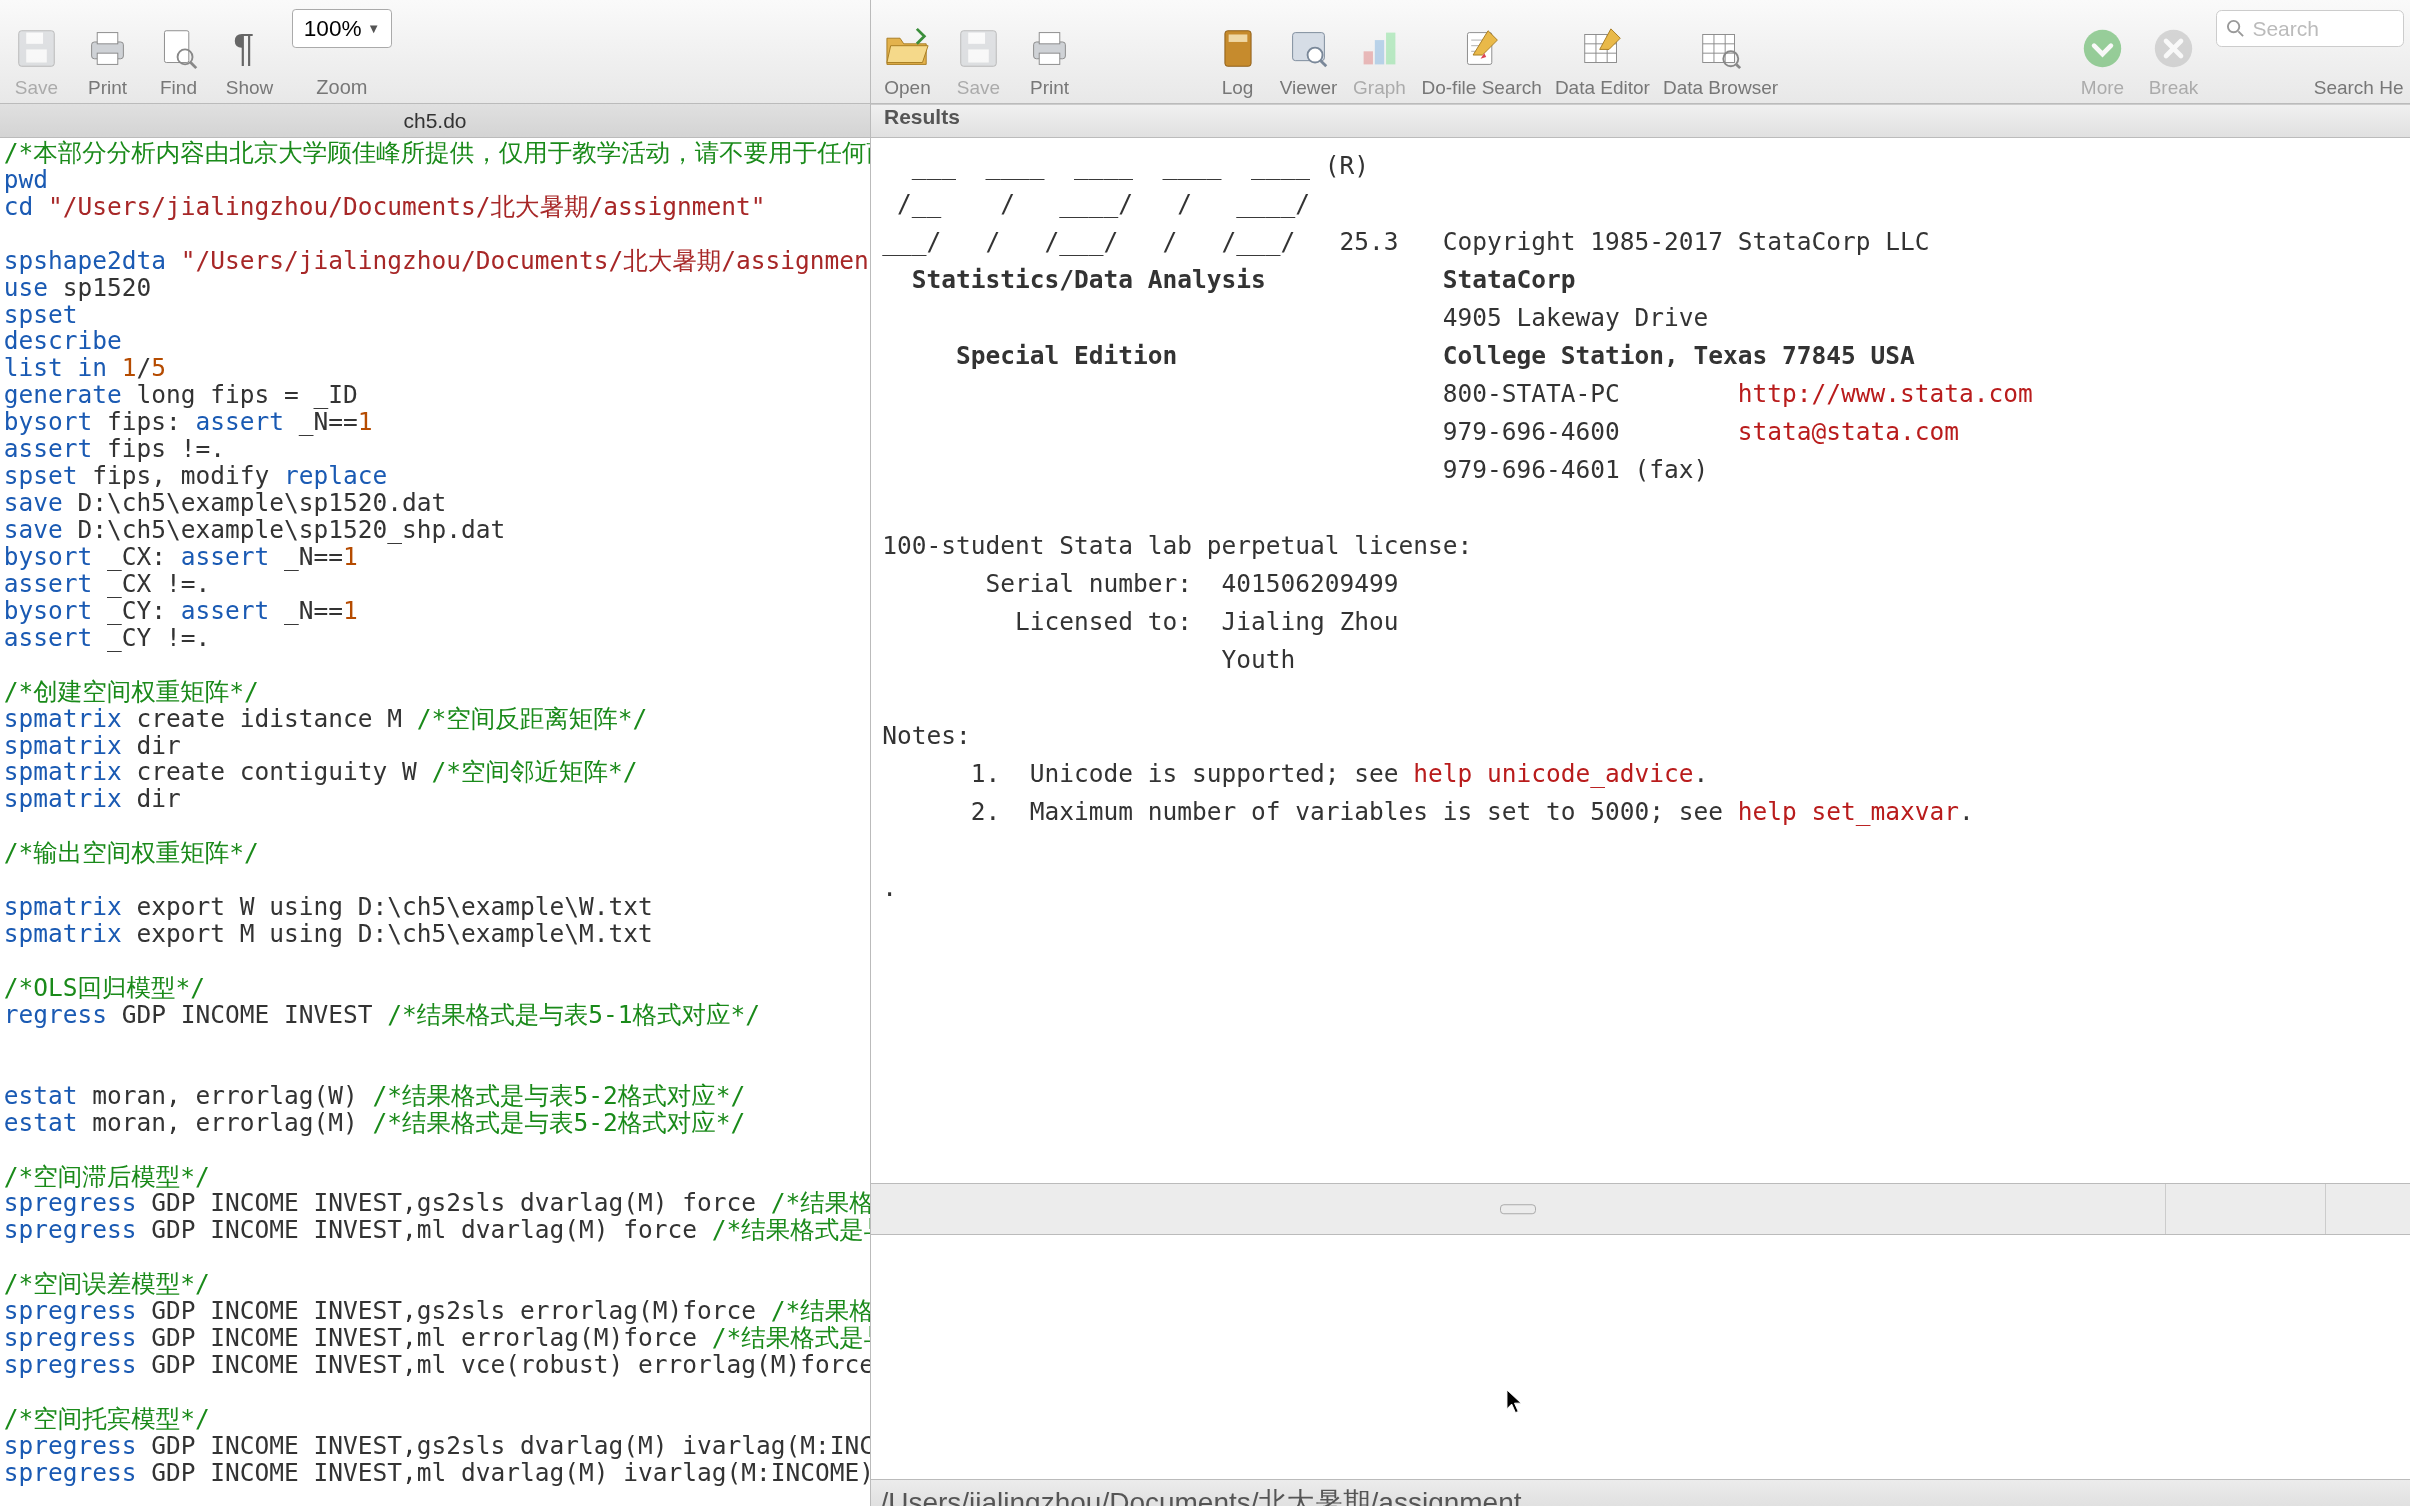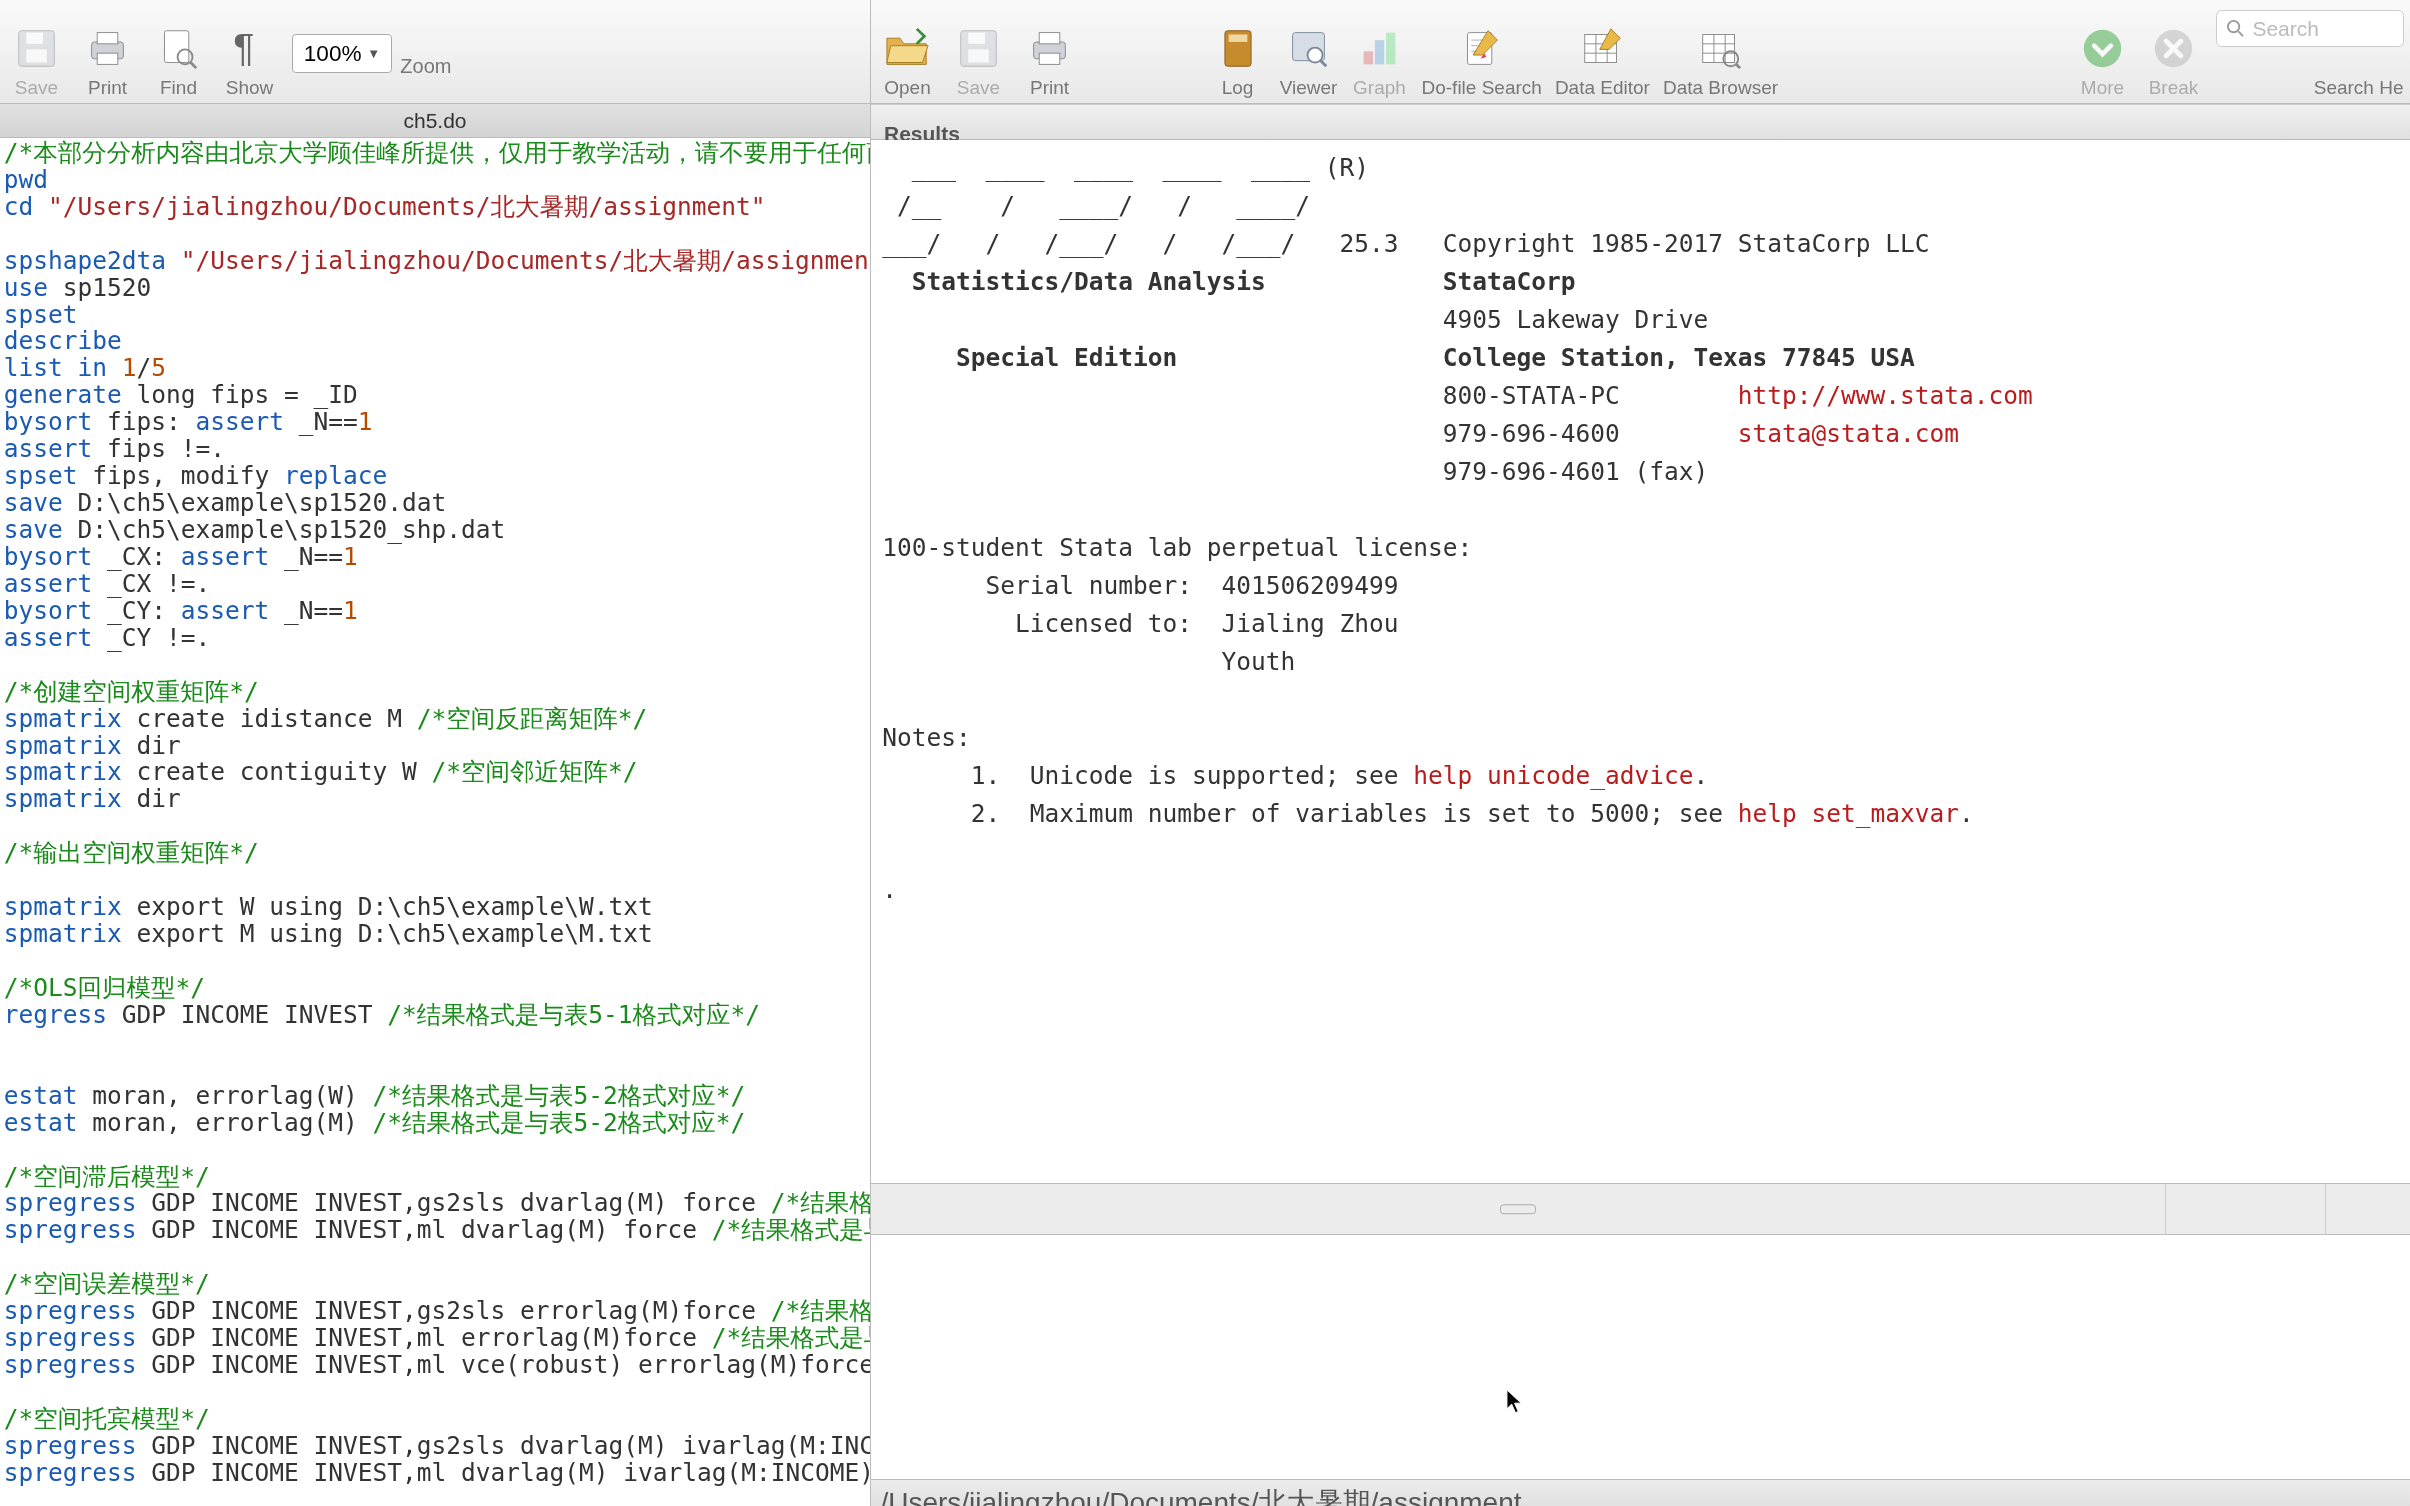--- a/index.html
+++ b/index.html
@@ -80,21 +80,21 @@
 }
 .editor .kw{color:#1a5ab3;}
 .editor .cm{color:#1a8a1a;}
 .editor .nm{color:#b54b00;}
 .editor .str{color:#a72727;}
 
 .panel-header{
   height:34px;background:linear-gradient(#f0f0f0,#e0e0e0);
   border-bottom:0.9px solid #bbb;border-top:0.9px solid #ccc;
   font-size:21px;font-weight:600;color:#555;
-  padding:17px 13px;
+  padding:0 13px;
 }
 .results{
   flex:1;background:#fff;
   font-family: Menlo, Consolas, monospace;
   font-size: 24.5px;line-height:1.55;
   padding:9.4px 11.3px;white-space:pre;color:#333;overflow:hidden;
 }
 .results a{color:#b91c1c;text-decoration:none;}
 .results .bd{font-weight:700;}
 .bottom-split{
@@ -157,21 +157,21 @@
       <span>Find</span>
     </div>
     <div class="tb-btn">
       <div class="tb-icon">
         <svg width="38" height="43" viewBox="0 0 40 46" style="font-size:20px">
             <text x="2" y="36" font-size="42" fill="#666">¶</text>
           </svg>
       </div>
       <span>Show</span>
     </div>
-    <div style="display:flex;flex-direction:row;align-items:center;gap:8px;">
+    <div style="display:flex;flex-direction:column;align-items:center;gap:2px;">
       <div class="zoom-sel">
         <span>100%</span>
         <span style="font-size:13px;color:#555;">▼</span>
       </div>
       <span style="color:#777;font-size:20px;">Zoom</span>
     </div>
   </div>
   <div class="tab-bar">
     <span>ch5.do</span>
   </div>

